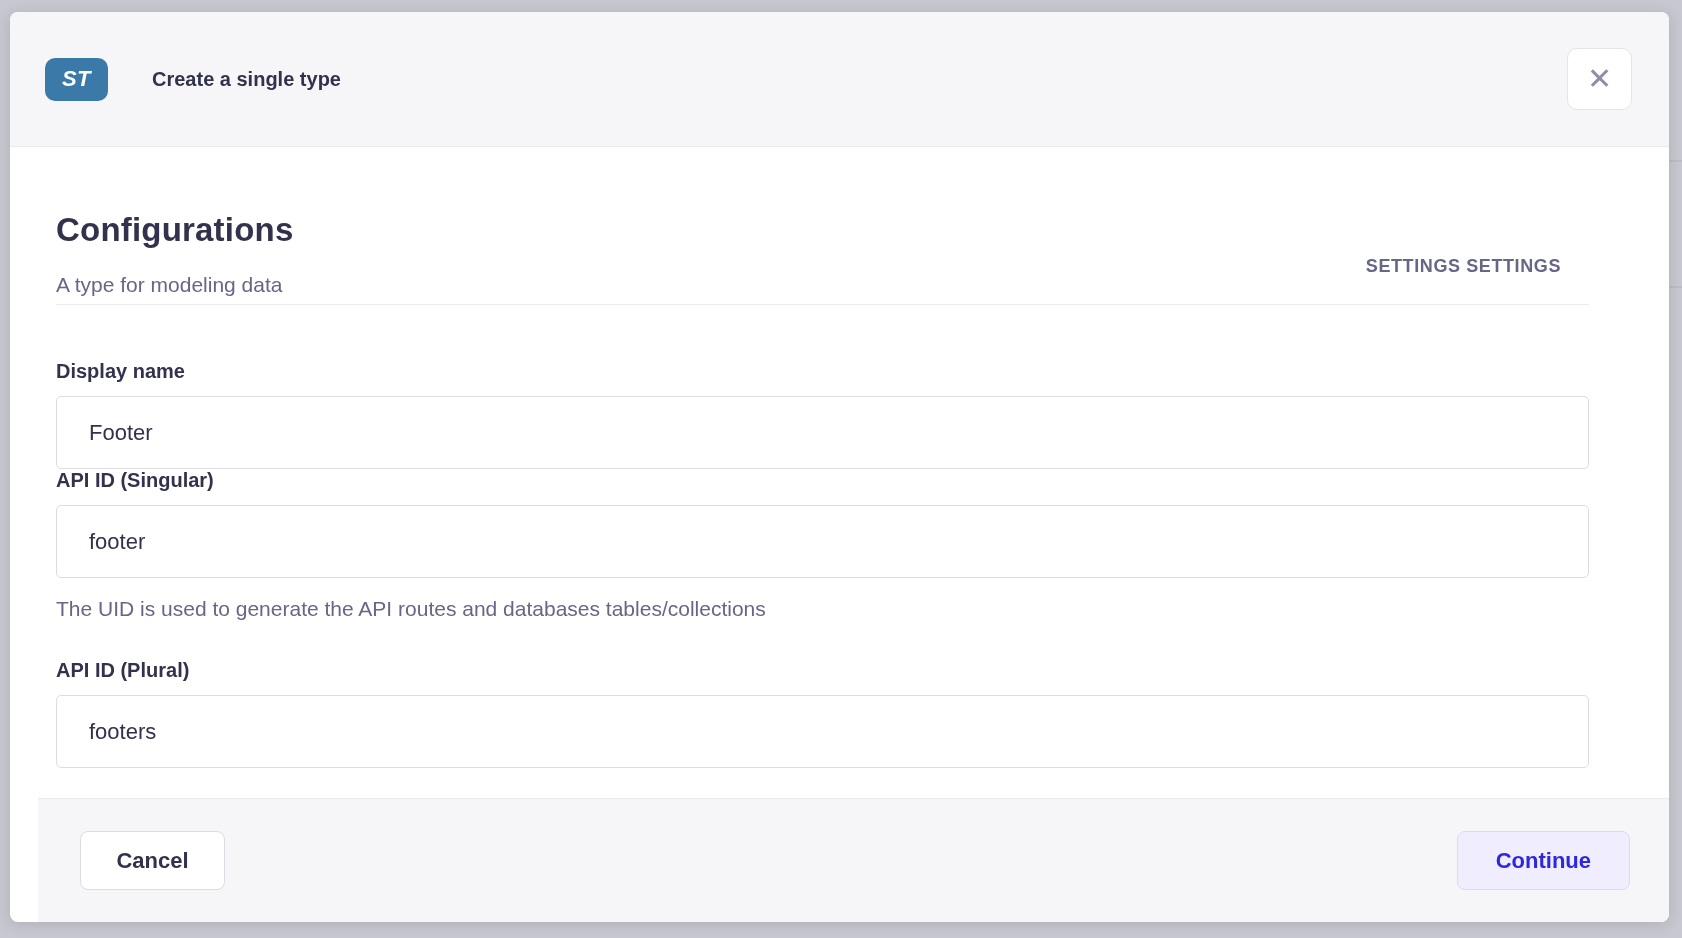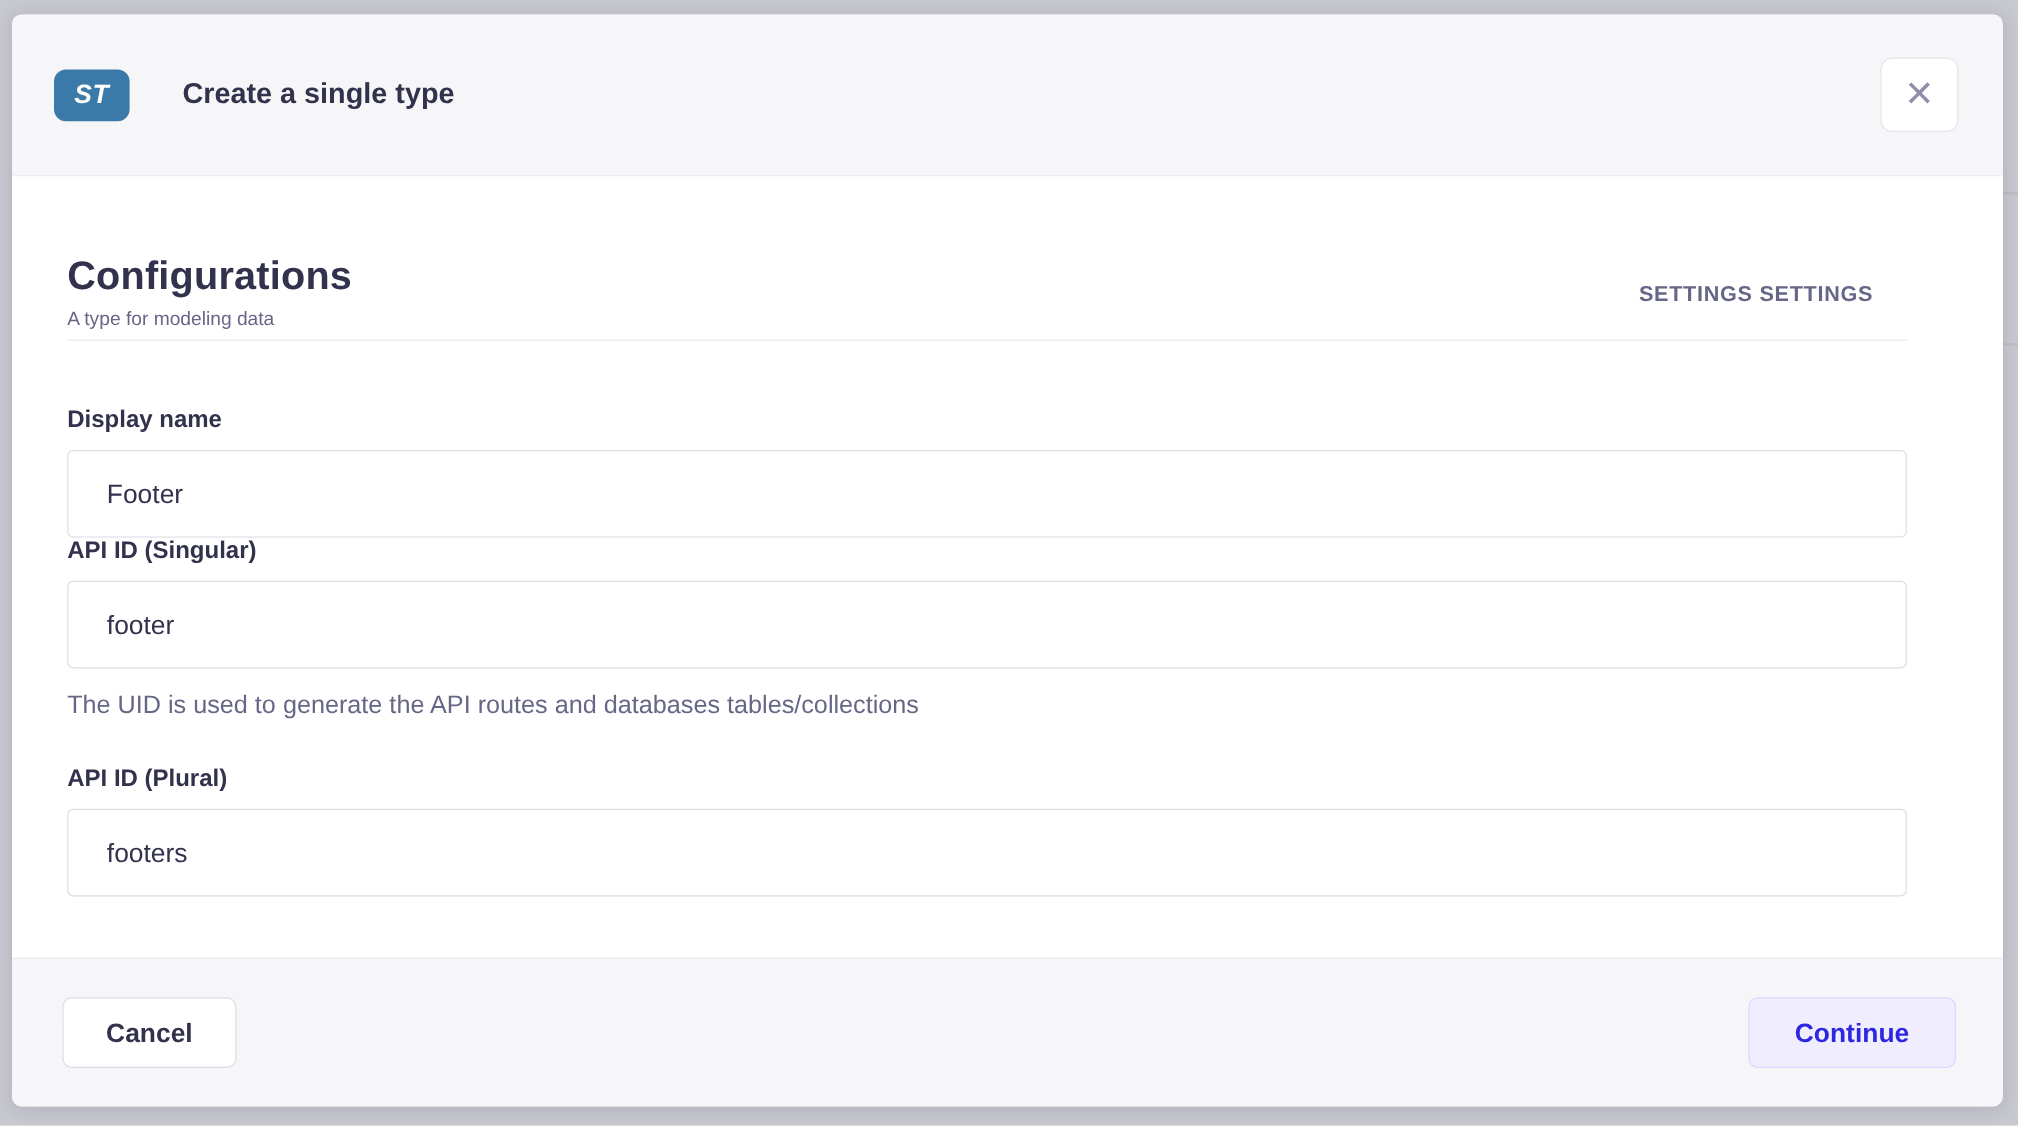--- a/index.html
+++ b/index.html
@@ -37,21 +37,21 @@
     background: #3b79a9;
     border-radius: 10px;
     color: #ffffff;
     font-weight: bold; font-style: italic;
     font-size: 22px;
     display: flex; align-items: center; justify-content: center;
     letter-spacing: 0.5px;
   }
   .modal-title {
     margin-left: 44px;
-    font-size: 24px; font-weight: bold;
+    font-size: 20px; font-weight: bold;
     color: #32324d;
   }
   .close-btn {
     margin-left: auto;
     width: 65px; height: 62px;
     background: #ffffff;
     border: 1px solid #e4e4ec;
     border-radius: 10px;
     display: flex; align-items: center; justify-content: center;
     cursor: pointer;
@@ -63,21 +63,21 @@
     flex: 1 1 auto;
     background: #ffffff;
     padding: 64px 80px 0 46px;
   }
   .section-header {
     display: flex; justify-content: space-between;
     border-bottom: 1px solid #eaeaef;
   }
   .heading-block { padding-bottom: 7px; }
   .section-heading { font-size: 33px; font-weight: bold; color: #32324d; letter-spacing: 0.2px; }
-  .section-subheading { margin-top: 9px; font-size: 16px; color: #666687; }
+  .section-subheading { margin-top: 24px; font-size: 21px; color: #666687; }
   .tabs { display: flex; align-self: flex-end; }
   .tab {
     padding: 0 28px 27px 28px;
     font-size: 18px; font-weight: bold;
     letter-spacing: 0.6px;
     color: #666687;
     position: relative;
     cursor: pointer;
     white-space: nowrap;
   }
@@ -118,20 +118,21 @@
   }
   .field + .field { margin-top: 35px; }
 
   
   .modal-footer {
     flex: 0 0 124px;
     background: #f6f6f9;
     border-top: 1px solid #eaeaef;
     display: flex; align-items: center; justify-content: space-between;
     padding: 0 39px 0 42px;
+    margin-left: 28px;
   }
   .btn {
     height: 59px;
     border-radius: 8px;
     font-family: "Liberation Sans", sans-serif;
     font-size: 22px; font-weight: bold;
     display: flex; align-items: center; justify-content: center;
     cursor: pointer;
   }
   .btn-cancel {

